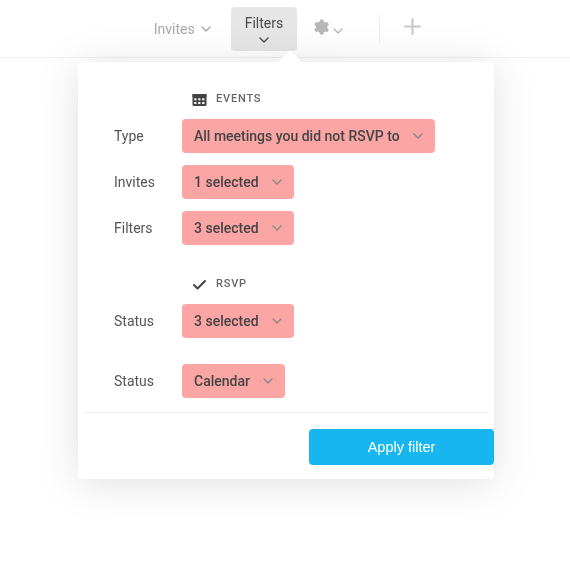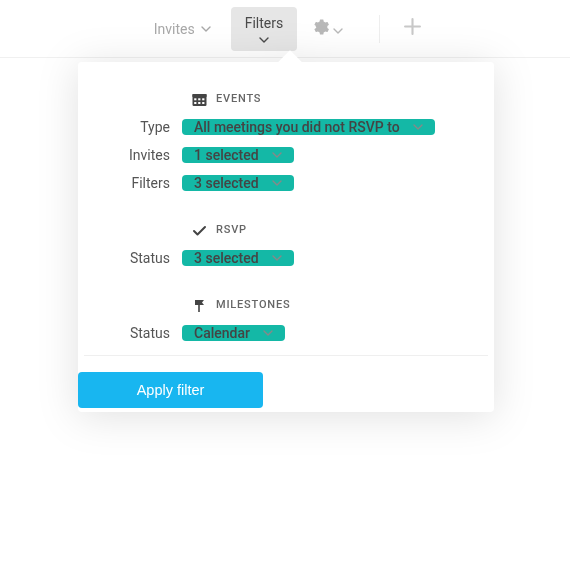--- a/index.html
+++ b/index.html
@@ -109,31 +109,31 @@
       color: #666;
       font-weight: 500;
     }
     .row {
       display: flex;
       align-items: center;
       margin-bottom: 12px;
     }
     .row-label {
       width: 104px;
-      text-align: right;
       font-size: 14px;
       color: #555;
       padding-right: 12px;
+      padding-left: 36px;
     }
     .dropdown {
       display: inline-flex;
       align-items: center;
-      background: #14b8a6;
+      background: #fca5a5;
       border-radius: 4px;
-      padding: 0 12px;
+      padding: 9px 12px;
       gap: 13px;
       cursor: pointer;
     }
     .dropdown-text {
       font-size: 14px;
       color: #444;
       font-weight: 500;
     }
     .dropdown .chev {
       color: #888;
@@ -141,23 +141,23 @@
     }
     .section-gap {
       height: 14px;
     }
     .footer-divider {
       height: 1px;
       background: #efefef;
       margin: 14px 6px 0 6px;
     }
     .footer {
-      padding: 16px 0 4px 0;
-      display: flex;
-      justify-content: flex-start;
+      padding: 16px 0 14px 0;
+      display: flex;
+      justify-content: flex-end;
     }
     .apply-btn {
       background: #18b6f0;
       color: #ffffff;
       font-size: 14.5px;
       border: none;
       border-radius: 4px;
       width: 185px;
       height: 36px;
       cursor: pointer;
@@ -284,29 +284,20 @@
           <svg width="10" height="6" viewBox="0 0 10 6">
               <path d="M1 1l4 4 4-4" stroke="currentColor" stroke-width="1.4" fill="none" stroke-linecap="round" stroke-linejoin="round"></path>
             </svg>
         </span>
       </div>
     </div>
 
 
     <div class="section-gap"></div>
 
-    <div class="section-header">
-      <span class="sec-icon">
-        <svg width="15" height="15" viewBox="0 0 15 15">
-          <path d="M3 2 L12 2 L10 4.5 L12 7 L3 7 Z" fill="currentColor"></path>
-          <rect x="6.2" y="7" width="1.6" height="7" fill="currentColor"></rect>
-        </svg>
-      </span>
-      <span class="section-title">MILESTONES</span>
-    </div>
 
     <div class="row">
       <div class="row-label">Status</div>
       <div class="dropdown">
         <span class="dropdown-text">Calendar</span>
         <span class="chev">
           <svg width="10" height="6" viewBox="0 0 10 6">
               <path d="M1 1l4 4 4-4" stroke="currentColor" stroke-width="1.4" fill="none" stroke-linecap="round" stroke-linejoin="round"></path>
             </svg>
         </span>

